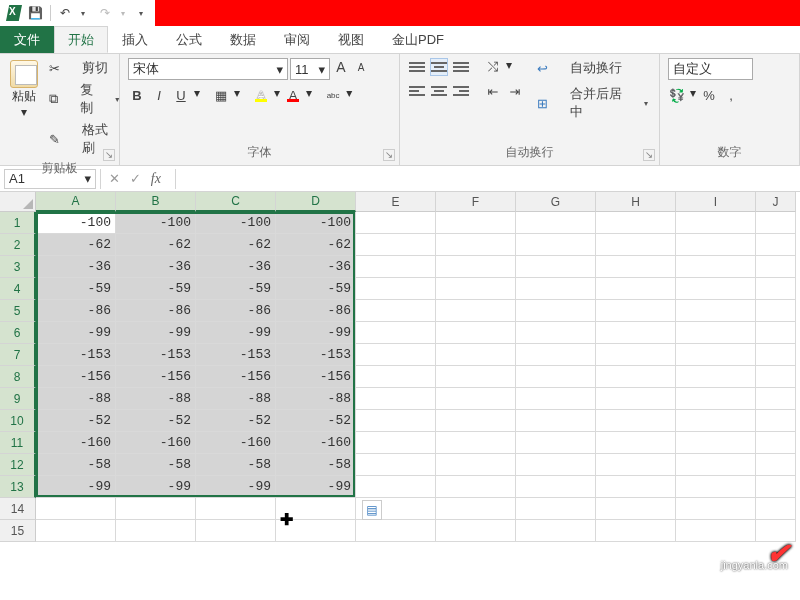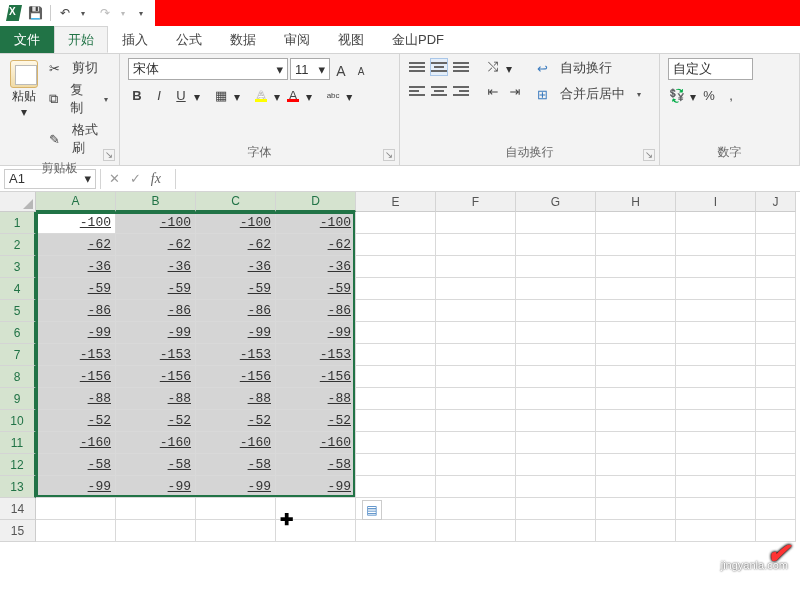--- a/index.html
+++ b/index.html
@@ -22,22 +22,22 @@
   .tab.active { background:#f3f3f3; border:1px solid #d4d4d4; border-bottom:1px solid #f3f3f3; padding:0 13px; color:#217346; }
 
   
   .ribbon { height:112px; background:#f3f3f3; border-bottom:1px solid #d4d4d4; display:flex; }
   .group { border-right:1px solid #d4d4d4; padding:4px 8px 2px 8px; display:flex; flex-direction:column; justify-content:space-between; position:relative; }
   .group-body { display:flex; gap:6px; flex:1; }
   .group-title { text-align:center; font-size:12px; color:#666; padding:2px 0; display:flex; justify-content:center; align-items:center; gap:20px; }
   .launcher { font-size:10px; color:#888; border:1px solid #ccc; width:12px; height:12px; display:flex;align-items:center;justify-content:center; line-height:8px; position:absolute; right:4px; bottom:4px;}
 
   .vstack { display:flex; flex-direction:column; gap:2px; }
-  .hstack { display:flex; align-items:flex-end; gap:2px; }
-  .btn { display:flex; align-items:center; gap:12px; padding:1px 3px; font-size:13px; color:#444; cursor:pointer; }
+  .hstack { display:flex; align-items:flex-start; gap:2px; }
+  .btn { display:flex; align-items:center; gap:22px; padding:1px 3px; font-size:13px; color:#444; cursor:pointer; }
   .btn .caret { font-size:8px; color:#555; }
   .big-paste { display:flex; flex-direction:column; align-items:center; padding:2px; }
   .big-paste .ico { width:28px; height:28px; border:1px solid #d8b36a; background:linear-gradient(#fff8e6,#f0dba7); border-radius:3px; position:relative; }
   .big-paste .ico:after { content:""; position:absolute; top:4px; left:4px; width:20px; height:18px; background:#fff; border:1px solid #bbb; }
 
   .scissors:before { content:"✂"; color:#444; }
   .copy-ico:before { content:"⧉"; color:#444; }
   .brush:before { content:"✎"; color:#444; }
 
   .font-sel { height:22px; background:#fff; border:1px solid #aaa; font-size:13px; display:flex; align-items:center; padding:0 4px; justify-content:space-between; }
@@ -82,21 +82,21 @@
   .gridwrap { position:relative; height:408px; overflow:hidden; }
   .corner { position:absolute; top:0; left:0; width:36px; height:20px; background:#f0f0f0; border-right:1px solid #ccc; border-bottom:1px solid #ccc; }
   .corner:after { content:""; position:absolute; right:2px; bottom:2px; width:0; height:0; border-left:10px solid transparent; border-bottom:10px solid #b7b7b7; }
   .colheads { position:absolute; top:0; left:36px; right:0; height:20px; display:flex; }
   .colhead { height:20px; text-align:center; font-size:12px; color:#555; background:#f0f0f0; border-right:1px solid #d4d4d4; border-bottom:1px solid #ccc; display:flex;align-items:center;justify-content:center;}
   .colhead.sel { background:#d5e3cf; border-bottom:2px solid #217346; color:#217346;}
   .rowheads { position:absolute; top:20px; left:0; width:36px; }
   .rowhead { height:22px; text-align:center; font-size:12px; color:#555; background:#f0f0f0; border-bottom:1px solid #d4d4d4; border-right:1px solid #ccc; display:flex;align-items:center;justify-content:center;}
   .rowhead.sel { background:#d5e3cf; border-right:2px solid #217346; color:#217346;}
   .cells { position:absolute; top:20px; left:36px; right:0; }
-  .row { display:flex; height:22px;text-decoration:underline; }
+  .row { display:flex; height:22px; }
   .cell { height:22px; border-right:1px solid #d9d9d9; border-bottom:1px solid #d9d9d9; padding:0 4px; display:flex; align-items:center; justify-content:flex-end; font-size:13px; font-family:"SimSun","Courier New",monospace; background:#fff;}
   .cell.selbg { background:#d5d5d5; }
   .cell.active { background:#fff !important; }
   .selection-border { position:absolute; border:2px solid #217346; pointer-events:none; }
   .qa-handle { position:absolute; width:20px; height:20px; border:1px solid #ccc; background:#fff; display:flex;align-items:center;justify-content:center; font-size:12px; color:#3a7bbf; cursor:pointer;}
   .cursor-plus { position:absolute; font-size:16px; color:#000; font-weight:bold; text-shadow:0 0 2px #fff; }
 
   .watermark { position:absolute; right:10px; bottom:30px; color:#fff; text-shadow:0 0 3px #000,0 0 3px #000; font-size:22px; font-weight:bold; font-style:italic; display:flex; align-items:center; gap:6px;}
   .watermark .check { color:#f33; font-size:28px; }
   .watermark .sub { position:absolute; top:22px; right:2px; font-size:11px; font-style:normal; font-weight:normal;text-shadow:0 0 2px #000; }

